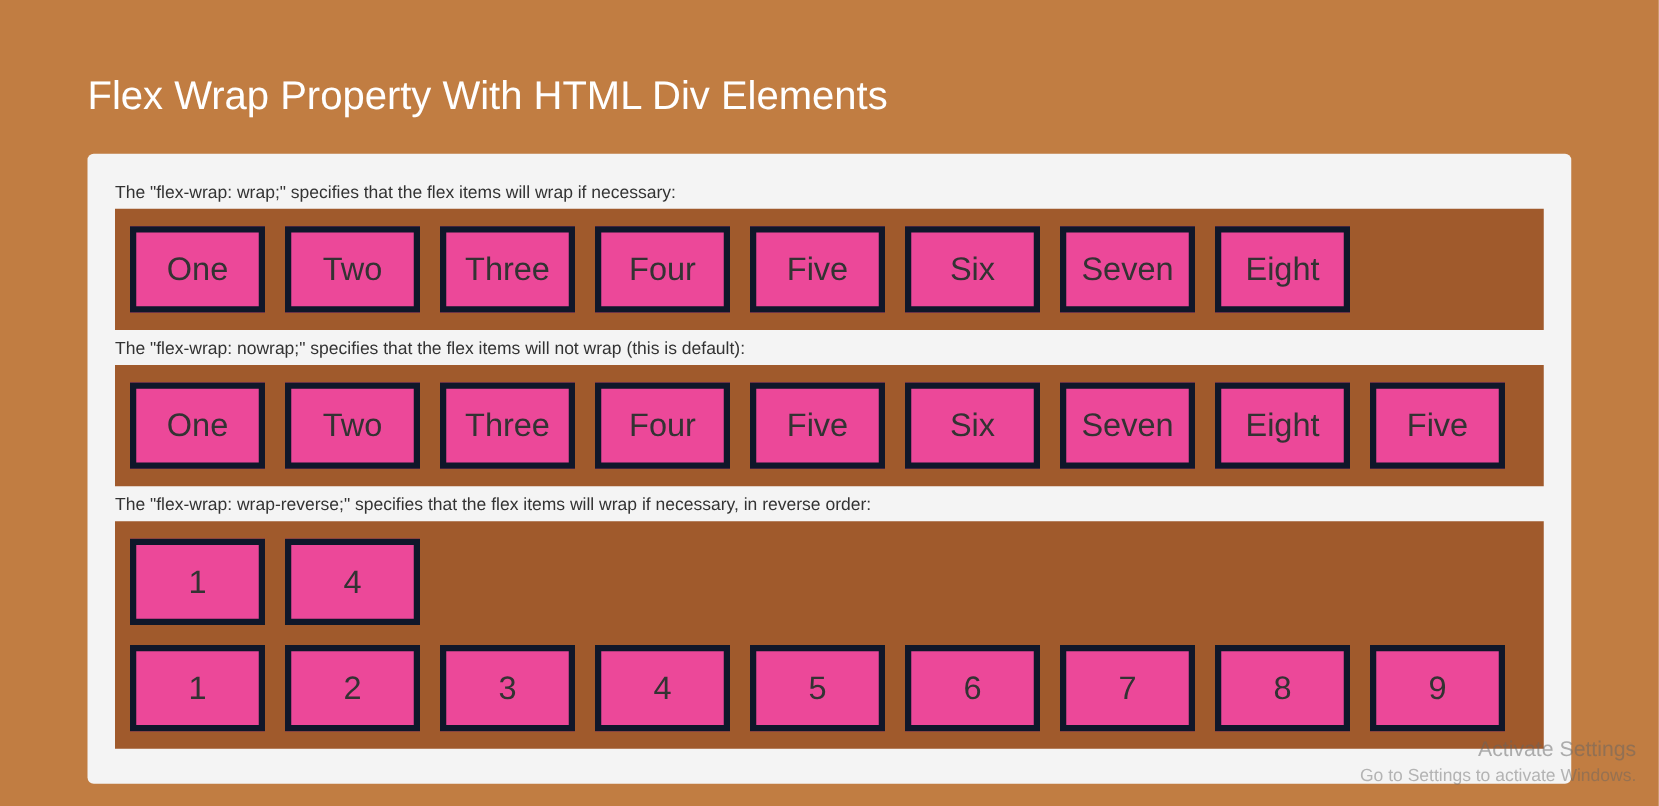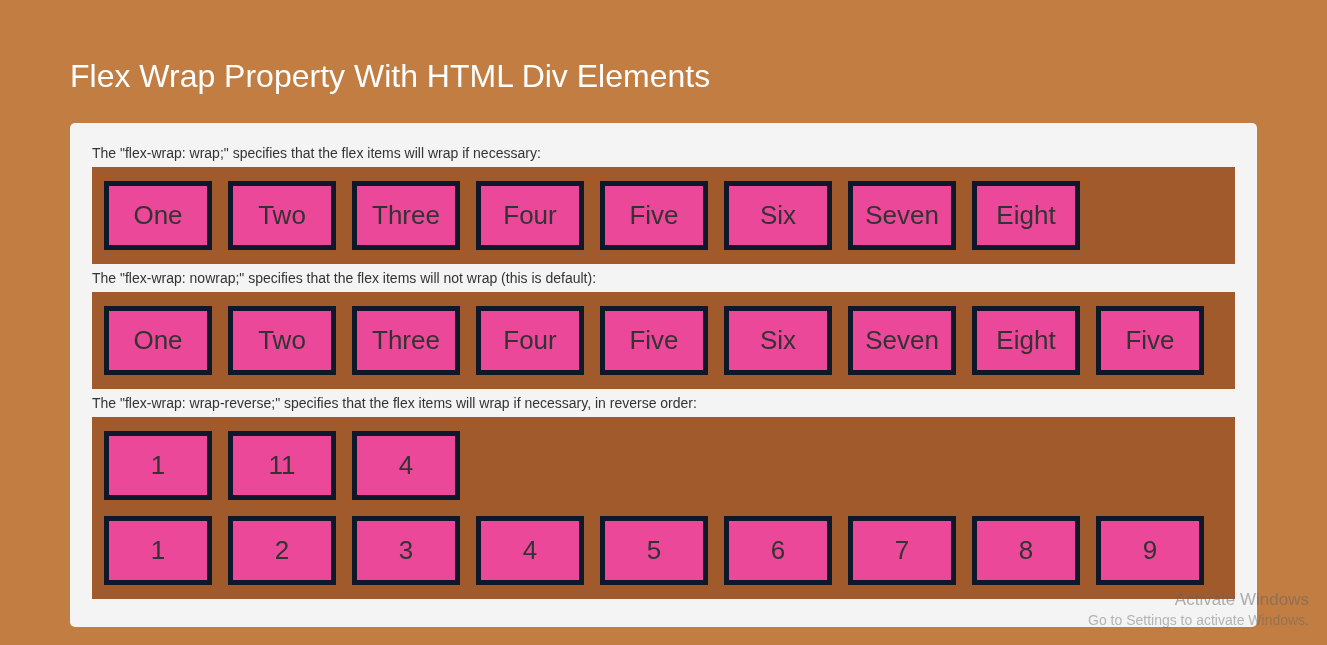--- a/index.html
+++ b/index.html
@@ -112,22 +112,21 @@
     <div class="flex-item">1</div>
     <div class="flex-item">2</div>
     <div class="flex-item">3</div>
     <div class="flex-item">4</div>
     <div class="flex-item">5</div>
     <div class="flex-item">6</div>
     <div class="flex-item">7</div>
     <div class="flex-item">8</div>
     <div class="flex-item">9</div>
     <div class="flex-item">1</div>
-    <div class="flex-item">11</div>
     <div class="flex-item">4</div>
   </div>
 
 </div>
 
 <div class="watermark">
-  <div class="line1">Activate Windows</div>
+  <div class="line1">Activate Settings</div>
   <div class="line2">Go to Settings to activate Windows.</div>
 </div>
 
 </body></html>

